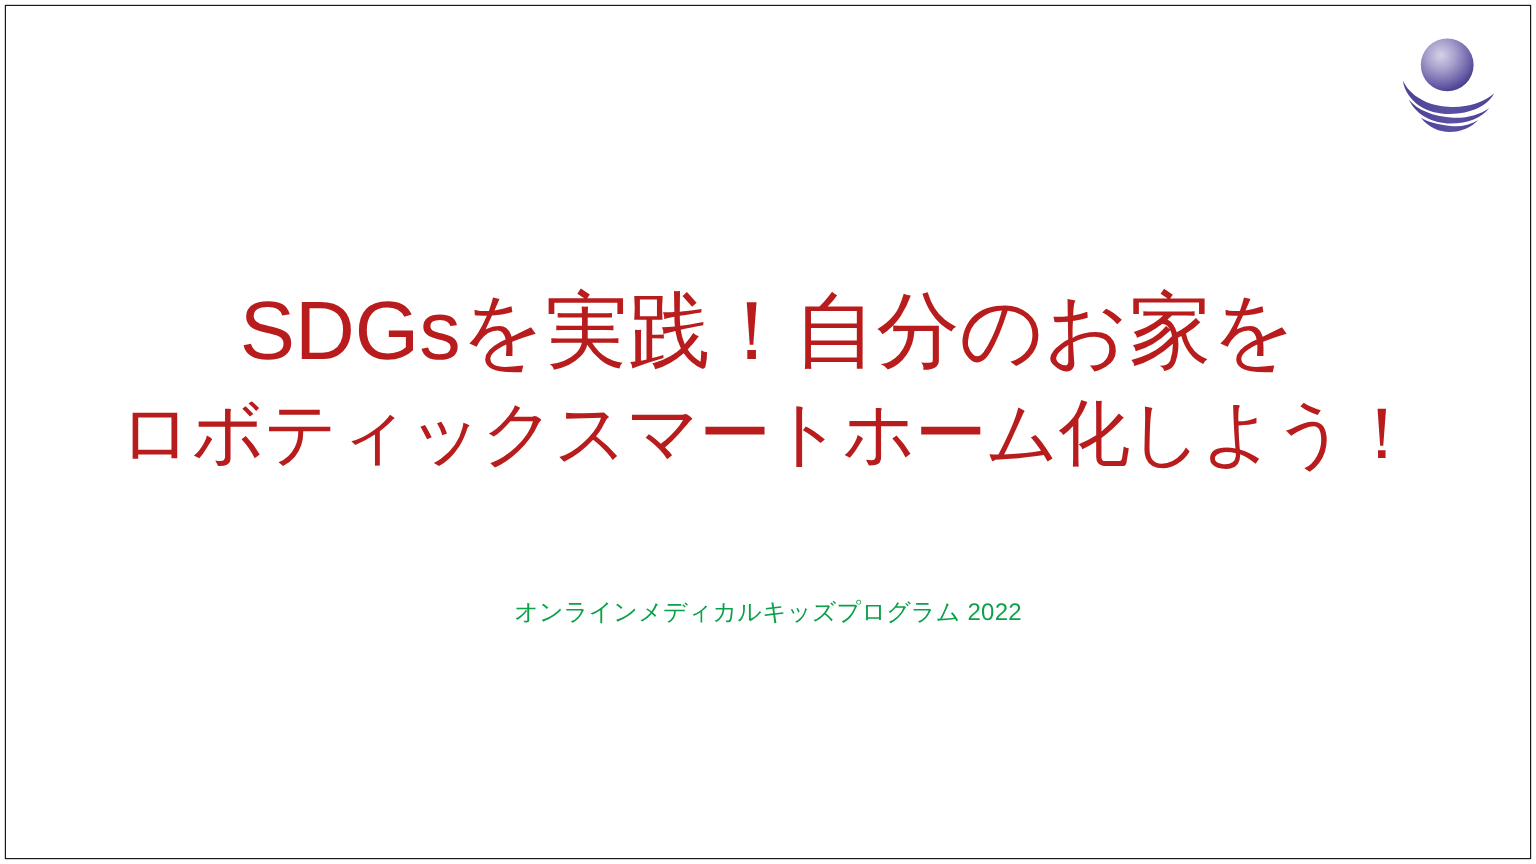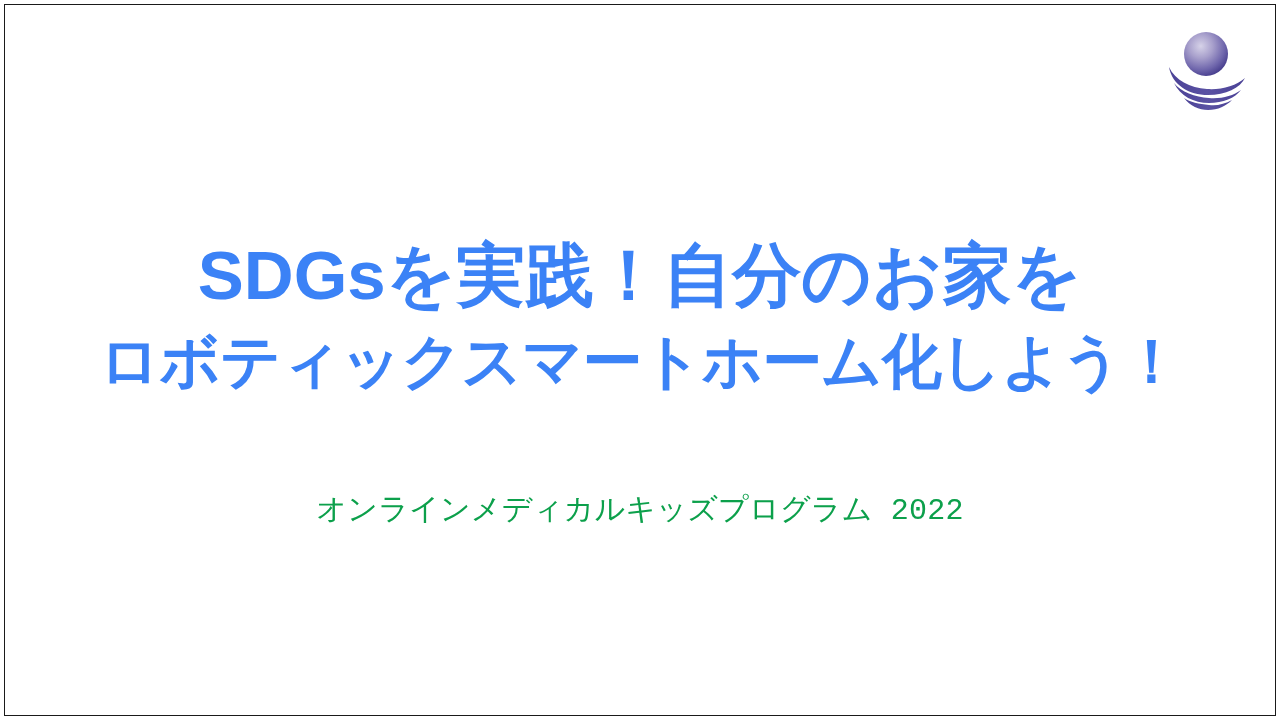--- a/index.html
+++ b/index.html
@@ -46,50 +46,50 @@
   
   #title-block {
     position: absolute;
     left: 0;
     right: 0;
     top: 228px;
     text-align: center;
   }
   .title-line {
     display: block;
-    color: #3b82f6;
+    color: #b91c1c;
     font-size: 69px;
     line-height: 86px;
-    font-weight: 700;
+    font-weight: 400;
     letter-spacing: 0px;
     white-space: nowrap;
     font-family: "Liberation Sans", "DejaVu Sans", sans-serif;
   }
   .title-line.line2 {
     font-size: 60px;
     letter-spacing: -1px;
   }
 
   
   #subtitle-block {
     position: absolute;
     left: 0;
     right: 0;
     top: 489px;
     text-align: center;
   }
   #subtitle {
     display: inline-block;
     color: #0ca04b;
-    font-size: 30px;
+    font-size: 20px;
     line-height: 34px;
     font-weight: 400;
     letter-spacing: 0.2px;
     white-space: nowrap;
-    font-family: Liberation Mono, monospace;
+    font-family: Liberation Sans, sans-serif;
   }
 </style>
 </head>
 <body>
 
 <div id="slide">
   <div id="slide-inner">
 
     <div id="logo">
       <svg viewBox="0 0 86 88" xmlns="http://www.w3.org/2000/svg">

